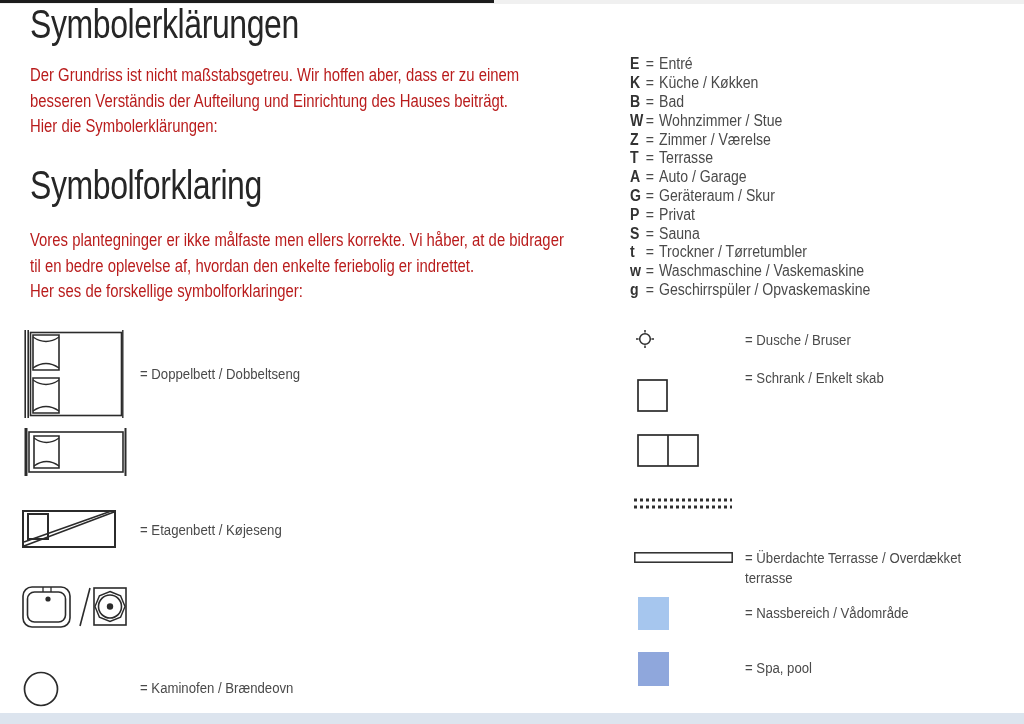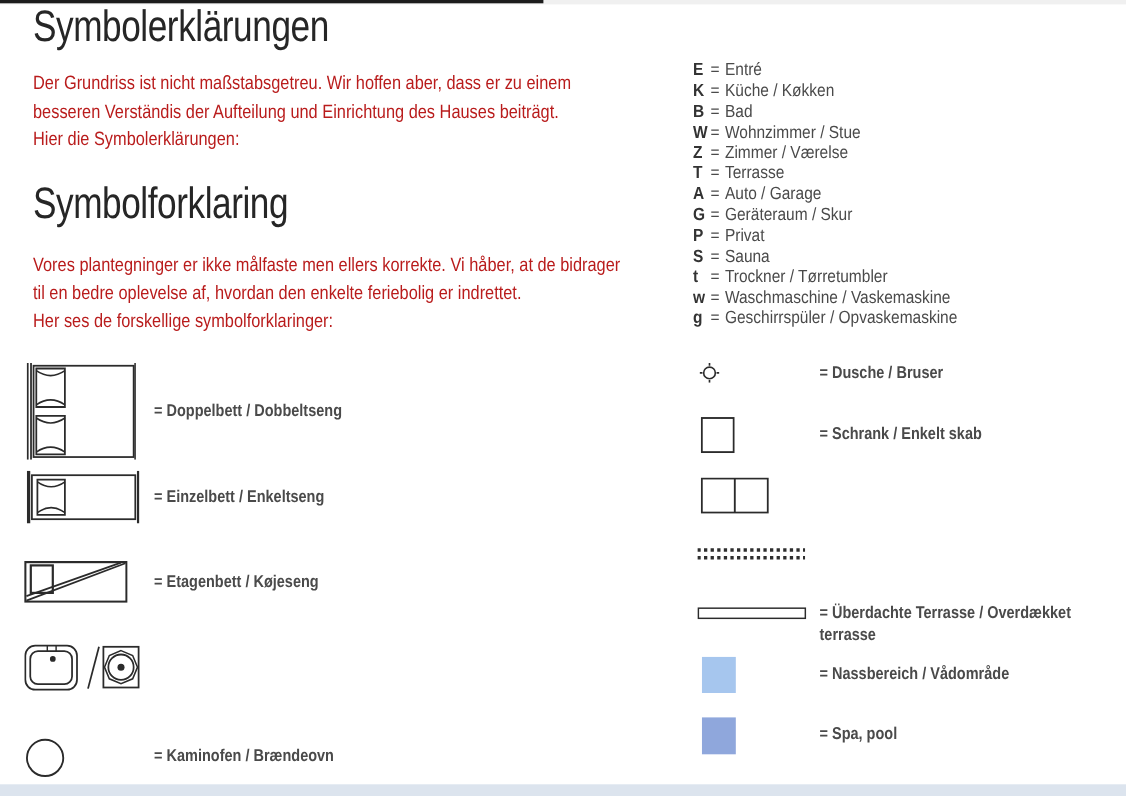--- a/index.html
+++ b/index.html
@@ -6,21 +6,21 @@
   .page{position:relative;width:1024px;height:724px;background:#ffffff;overflow:hidden;
         font-family:"Liberation Sans","DejaVu Sans",sans-serif;}
   .top-strip{position:absolute;left:0;top:0;width:1024px;height:4px;background:#f0f0f0;}
   .top-bar{position:absolute;left:0;top:0;width:494px;height:3px;background:#1c1c1c;}
   .bottom-bar{position:absolute;left:0;top:713px;width:1024px;height:11px;background:#dce4ee;}
 
   .title{position:absolute;left:30px;margin:0;font-size:40px;font-weight:normal;color:#262626;
          letter-spacing:-0.5px;white-space:nowrap;transform:scaleX(0.80);transform-origin:0 0;}
   .para{position:absolute;left:30px;font-size:17.5px;line-height:25.5px;color:#b91c1c;}
   .cond{display:inline-block;transform:scaleX(0.85);transform-origin:0 0;white-space:pre-line;}
-  .nowrap{white-space:nowrap;font-weight:bold;}
+  .nowrap{white-space:nowrap;}
 
   .sym{position:absolute;}
   .sym svg{display:block;}
   .sym-label{position:absolute;font-size:15.5px;line-height:20px;color:#4a4a4a;}
 
   .legend{position:absolute;left:630px;top:55px;}
   .legend-row{display:flex;align-items:center;height:18.8px;font-size:16px;color:#4a4a4a;
               transform:scaleX(0.88);transform-origin:0 0;white-space:nowrap;}
   .legend-letter{width:18px;font-weight:bold;color:#333333;}
   .legend-eq{width:15px;color:#4a4a4a;}
@@ -64,21 +64,20 @@
   <div class="sym" style="left:24px;top:428px">
     <svg width="104" height="48" viewBox="0 0 104 48">
       <line class="stroke" x1="2" y1="0" x2="2" y2="48" stroke-width="3"></line>
       <rect class="stroke" x="5" y="4" width="94" height="40" stroke-width="1.6"></rect>
       <line class="stroke" x1="101.5" y1="0" x2="101.5" y2="48" stroke-width="2"></line>
       <path class="stroke" d="M10,8 H35 V40 H10 Z" stroke-width="1.6"></path>
       <path class="stroke" d="M10,10 Q22.5,19 35,10" stroke-width="1.4"></path>
       <path class="stroke" d="M10,38 Q22.5,29 35,38" stroke-width="1.4"></path>
     </svg>
   </div>
-  <div class="sym-label nowrap" style="left:140px;top:442px"><span class="cond">= Einzelbett / Enkeltseng</span></div>
 
   <div class="sym" style="left:22px;top:510px">
     <svg width="94" height="38" viewBox="0 0 94 38">
       <rect class="stroke" x="1" y="1" width="92" height="36" stroke-width="2"></rect>
       <rect class="stroke" x="6" y="4" width="20" height="25" stroke-width="2"></rect>
       <line class="stroke" x1="2" y1="36" x2="92" y2="2" stroke-width="1.6"></line>
       <line class="stroke" x1="2" y1="32" x2="88" y2="1.5" stroke-width="1.6"></line>
     </svg>
   </div>
   <div class="sym-label nowrap" style="left:140px;top:520px"><span class="cond">= Etagenbett / Køjeseng</span></div>
@@ -182,21 +181,21 @@
       <line class="stroke" x1="15.4" y1="9" x2="18" y2="9" stroke-width="1.5"></line>
     </svg>
   </div>
   <div class="sym-label nowrap" style="left:745px;top:330px"><span class="cond">= Dusche / Bruser</span></div>
 
   <div class="sym" style="left:637px;top:379px">
     <svg width="31" height="33" viewBox="0 0 31 33">
       <rect class="stroke" x="1" y="1" width="29" height="31" stroke-width="1.7"></rect>
     </svg>
   </div>
-  <div class="sym-label nowrap" style="left:745px;top:385px"><span class="cond">= Schrank / Enkelt skab</span></div>
+  <div class="sym-label nowrap" style="left:745px;top:368px"><span class="cond">= Schrank / Enkelt skab</span></div>
 
   <div class="sym" style="left:637px;top:434px">
     <svg width="62" height="33" viewBox="0 0 62 33">
       <rect class="stroke" x="1" y="1" width="60" height="31" stroke-width="1.7"></rect>
       <line class="stroke" x1="31" y1="1" x2="31" y2="32" stroke-width="1.7"></line>
     </svg>
   </div>
 
   <div class="sym" style="left:634px;top:498px">
     <svg width="98" height="12" viewBox="0 0 98 12">

